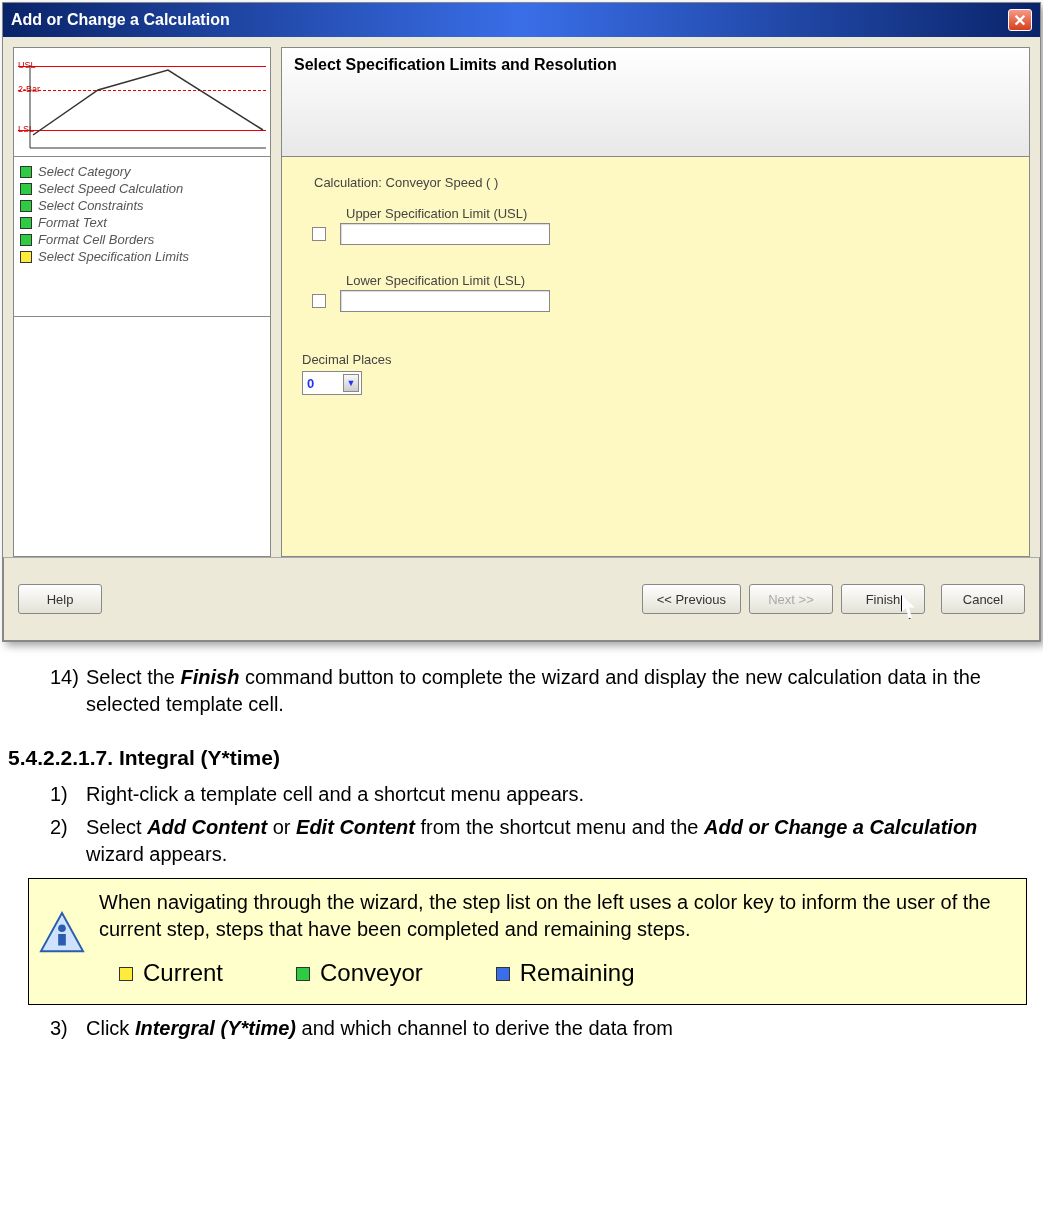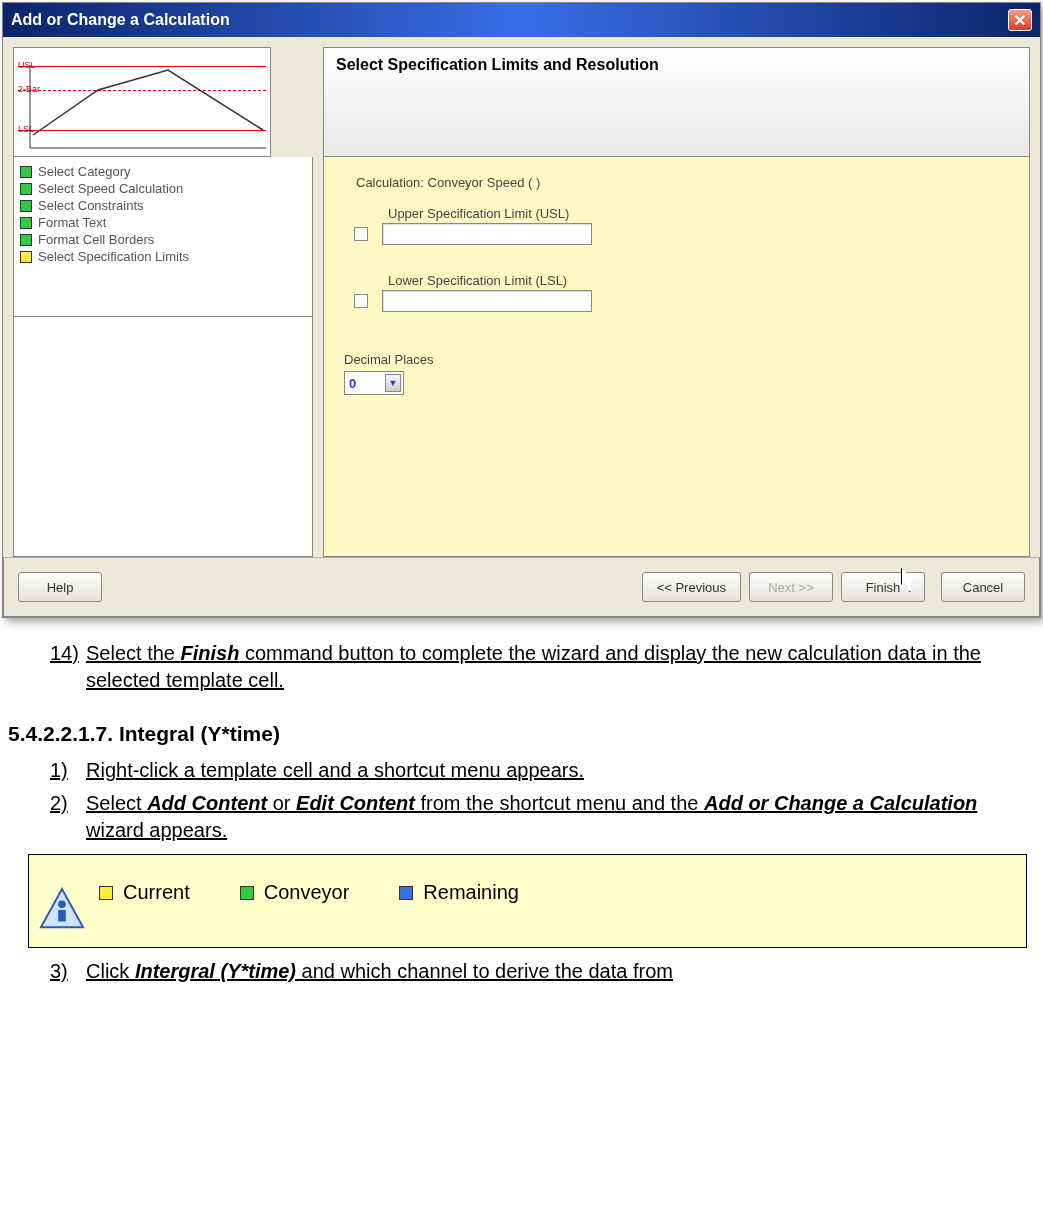--- a/index.html
+++ b/index.html
@@ -37,21 +37,21 @@
     font-weight: bold;
     color: #fff;
     cursor: pointer;
   }
   .window-body {
     display: flex;
     padding: 10px 10px 0 10px;
     gap: 10px;
   }
   .left-pane {
-    width: 300px;
+    width: 258px;
     display: flex;
     flex-direction: column;
   }
   .chart-box {
     width: 258px; height: 110px;
     background: #fff;
     border: 1px solid #888;
     position: relative;
   }
   .redline { position:absolute; left:4px; right:4px; border-top:1px solid #e00; }
@@ -62,21 +62,21 @@
   .axis-lbl { position:absolute; font-size:9px; color:#c00; left:4px; }
   .step-list {
     background: #fff;
     border: 1px solid #888;
     border-top: none;
     padding: 6px 4px;
     font-family: Tahoma, sans-serif;
     font-size: 13px;
     height: 160px;
   }
-  .step-item { display:flex; align-items:center; gap:6px; padding: 1px 2px; color:#555; }
+  .step-item { display:flex; align-items:center; gap:6px; padding: 1px 2px; color:#555;font-style:italic; }
   .sq { width:12px; height:12px; display:inline-block; border:1px solid #333; }
   .sq.green { background:#2ecc40; }
   .sq.yellow { background:#ffeb3b; }
   .left-filler {
     background:#fff; border:1px solid #888; border-top:none; flex:1; min-height:230px;
   }
   .right-pane {
     flex: 1;
     display:flex; flex-direction:column;
   }
@@ -107,25 +107,25 @@
   .txt-input {
     width: 210px; height:22px; border:1px solid #888; background:#fff;
     box-shadow: inset 1px 1px 1px rgba(0,0,0,0.15);
   }
   .dp-row { margin-top: 40px; }
   .dp-input { width:60px; height:24px; border:1px solid #888; background:#fff; display:inline-flex; align-items:center; padding:0 4px; color:#23f; font-weight:bold; position:relative; }
   .dp-arrow { position:absolute; right:2px; top:2px; width:16px; height:18px; background:linear-gradient(#f8f8f8,#ccc); border:1px solid #888; display:flex; align-items:center; justify-content:center; font-size:9px; }
   .button-bar {
     border:1px solid #888; border-top:1px solid #aaa;
     background:#ece9d8;
-    padding: 14px 14px;
+    padding: 26px 14px;
     display:flex;
     gap:8px;
     justify-content:flex-end;
-    align-items:flex-start;
+    align-items:center;
   }
   .wbtn {
     min-width: 84px;
     height: 30px;
     background: linear-gradient(#fefefe,#e4e2d6);
     border:1px solid #888;
     border-radius:3px;
     font-family: Tahoma, sans-serif;
     font-size: 13px;
     padding: 0 14px;
@@ -145,21 +145,21 @@
     background:
       linear-gradient(45deg,#000 0 0);
     clip-path: polygon(0 0, 0 70%, 25% 55%, 40% 100%, 55% 95%, 40% 52%, 70% 52%);
     background:#fff;
     border:1px solid #000;
   }
   .button-bar .spacer { flex:1; }
 
   
   .doc { padding: 6px 8px 20px 8px; font-size: 20px; line-height: 1.35; }
-  .doc .ol-item { display:flex; margin: 4px 0 6px 42px; text-decoration: underline; }
+  .doc .ol-item { display:flex; margin: 4px 0 6px 42px; }
   .doc .ol-num { width: 36px; flex-shrink:0; }
   .doc .ol-txt { flex:1; }
   .doc .heading { font-weight:bold; font-size:21px; margin: 26px 0 9px 0; }
   .doc .sub-heading { font-weight:bold; text-decoration:underline; font-size:21px; margin: 10px 0 8px 0; }
   .doc b, .doc .bi { font-weight:bold; font-style:italic; }
 
   .note-box {
     background:#ffffcc;
     border:1px solid #000;
     margin: 10px 8px 10px 20px;
@@ -169,21 +169,21 @@
     align-items:flex-start;
   }
   .note-icon {
     width:46px;height:46px;
     margin-top:22px;
     position:relative;
     flex-shrink:0;
   }
   .note-icon svg { width:46px; height:46px; }
   .note-text { font-size:20px; line-height:1.35; }
-  .legend-row { margin-top:14px; font-size:20px; display:flex; gap:50px; align-items:center; }
+  .legend-row { margin-top:14px; font-size:24px; display:flex; gap:73px; align-items:center;margin-left:20px; }
   .legend-item { display:inline-flex; align-items:center; gap:10px; }
   .lsq { width:14px; height:14px; border:1px solid #333; display:inline-block; }
   .lsq.y { background:#ffeb3b; }
   .lsq.g { background:#2ecc40; }
   .lsq.b { background:#3a6ee8; }
 </style>
 </head>
 <body>
 
 <div class="window">
@@ -307,20 +307,21 @@
 
   <div class="note-box">
     <div class="note-icon">
       <svg viewBox="0 0 48 48">
         <polygon points="24,2 46,42 2,42" fill="#cfe3ff" stroke="#2a5db0" stroke-width="2"></polygon>
         <circle cx="24" cy="18" r="4" fill="#2a5db0"></circle>
         <rect x="20" y="24" width="8" height="12" fill="#2a5db0"></rect>
       </svg>
     </div>
     <div class="note-text">
+      <div>When navigating through the wizard, the step list on the left uses a color key to inform the user of the current step, steps that have been completed and remaining steps.</div>
       <div class="legend-row">
         <span class="legend-item">
             <span class="lsq y"></span>
             <span>Current</span>
           </span>
         <span class="legend-item">
             <span class="lsq g"></span>
             <span>Conveyor</span>
           </span>
         <span class="legend-item">

